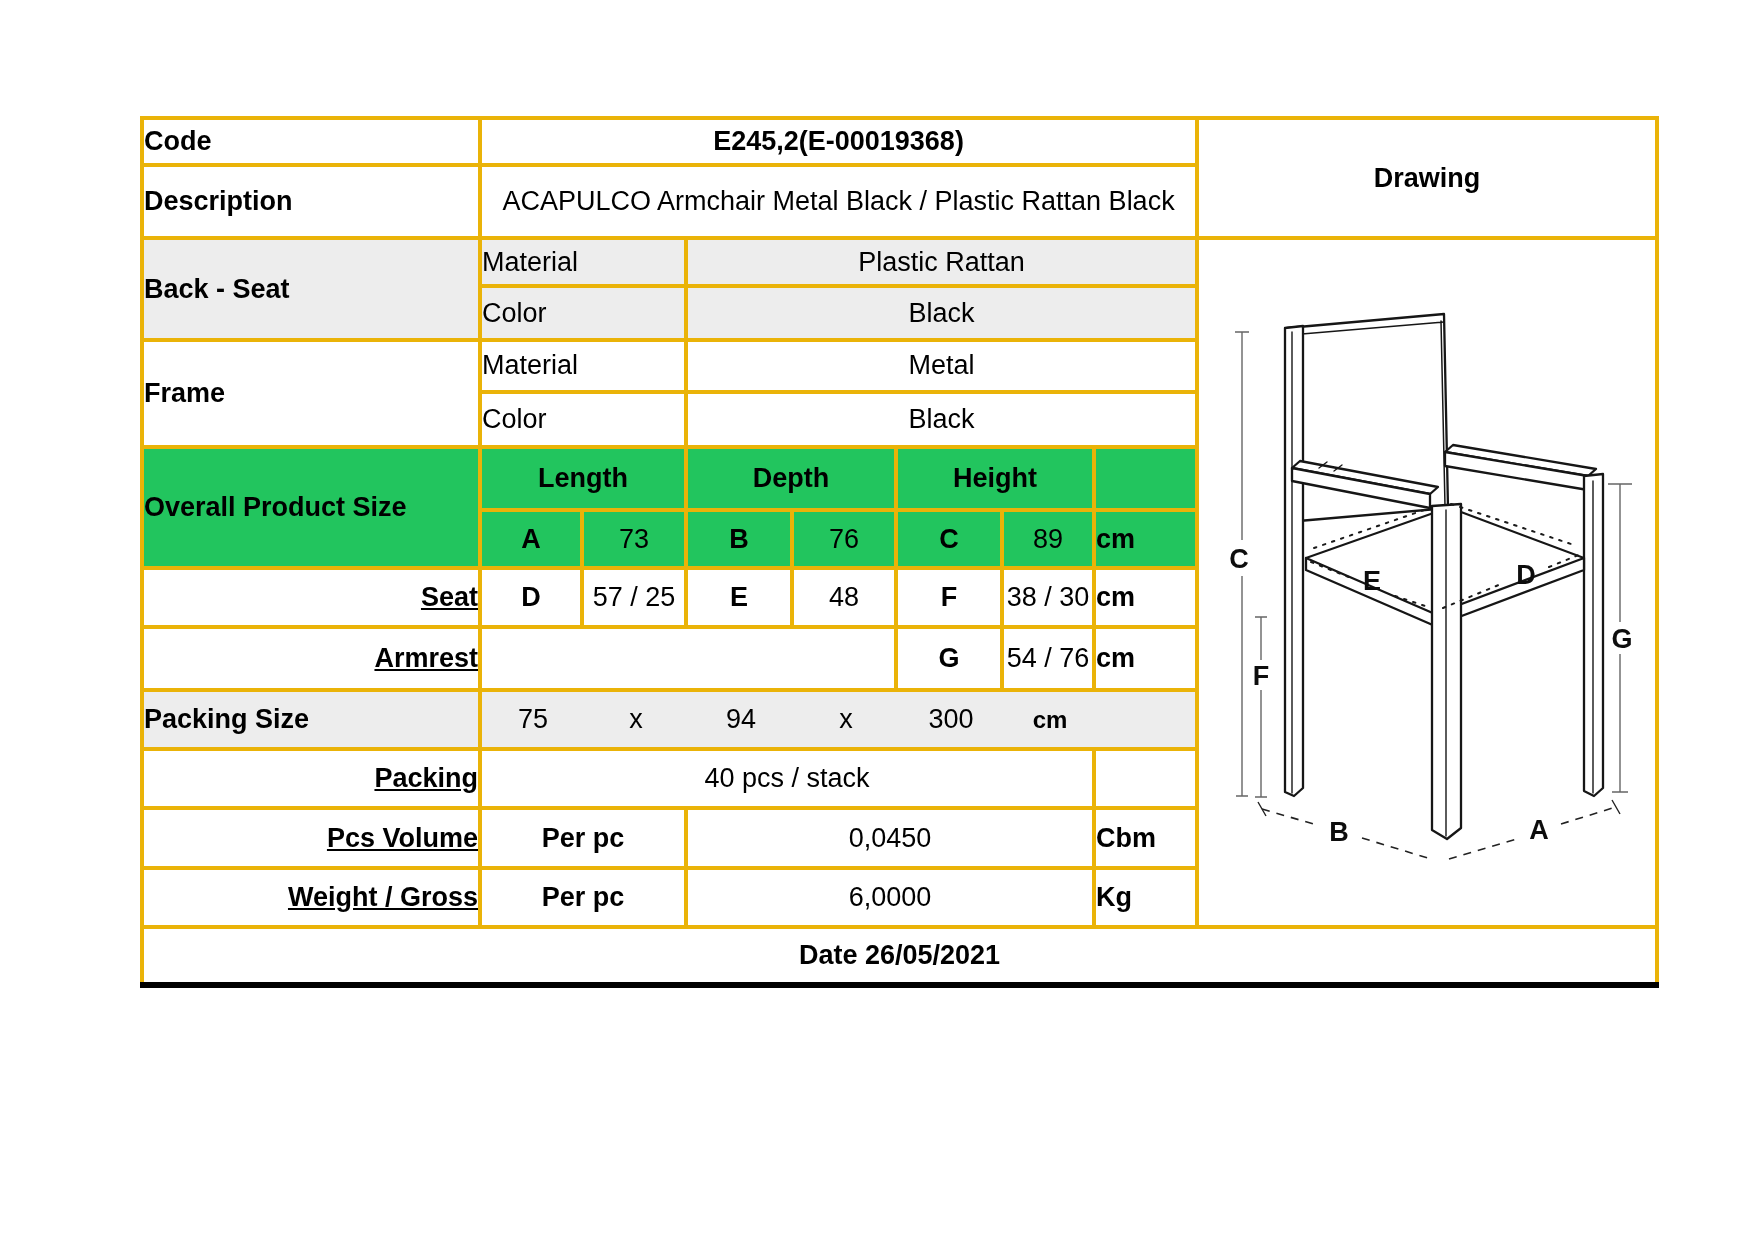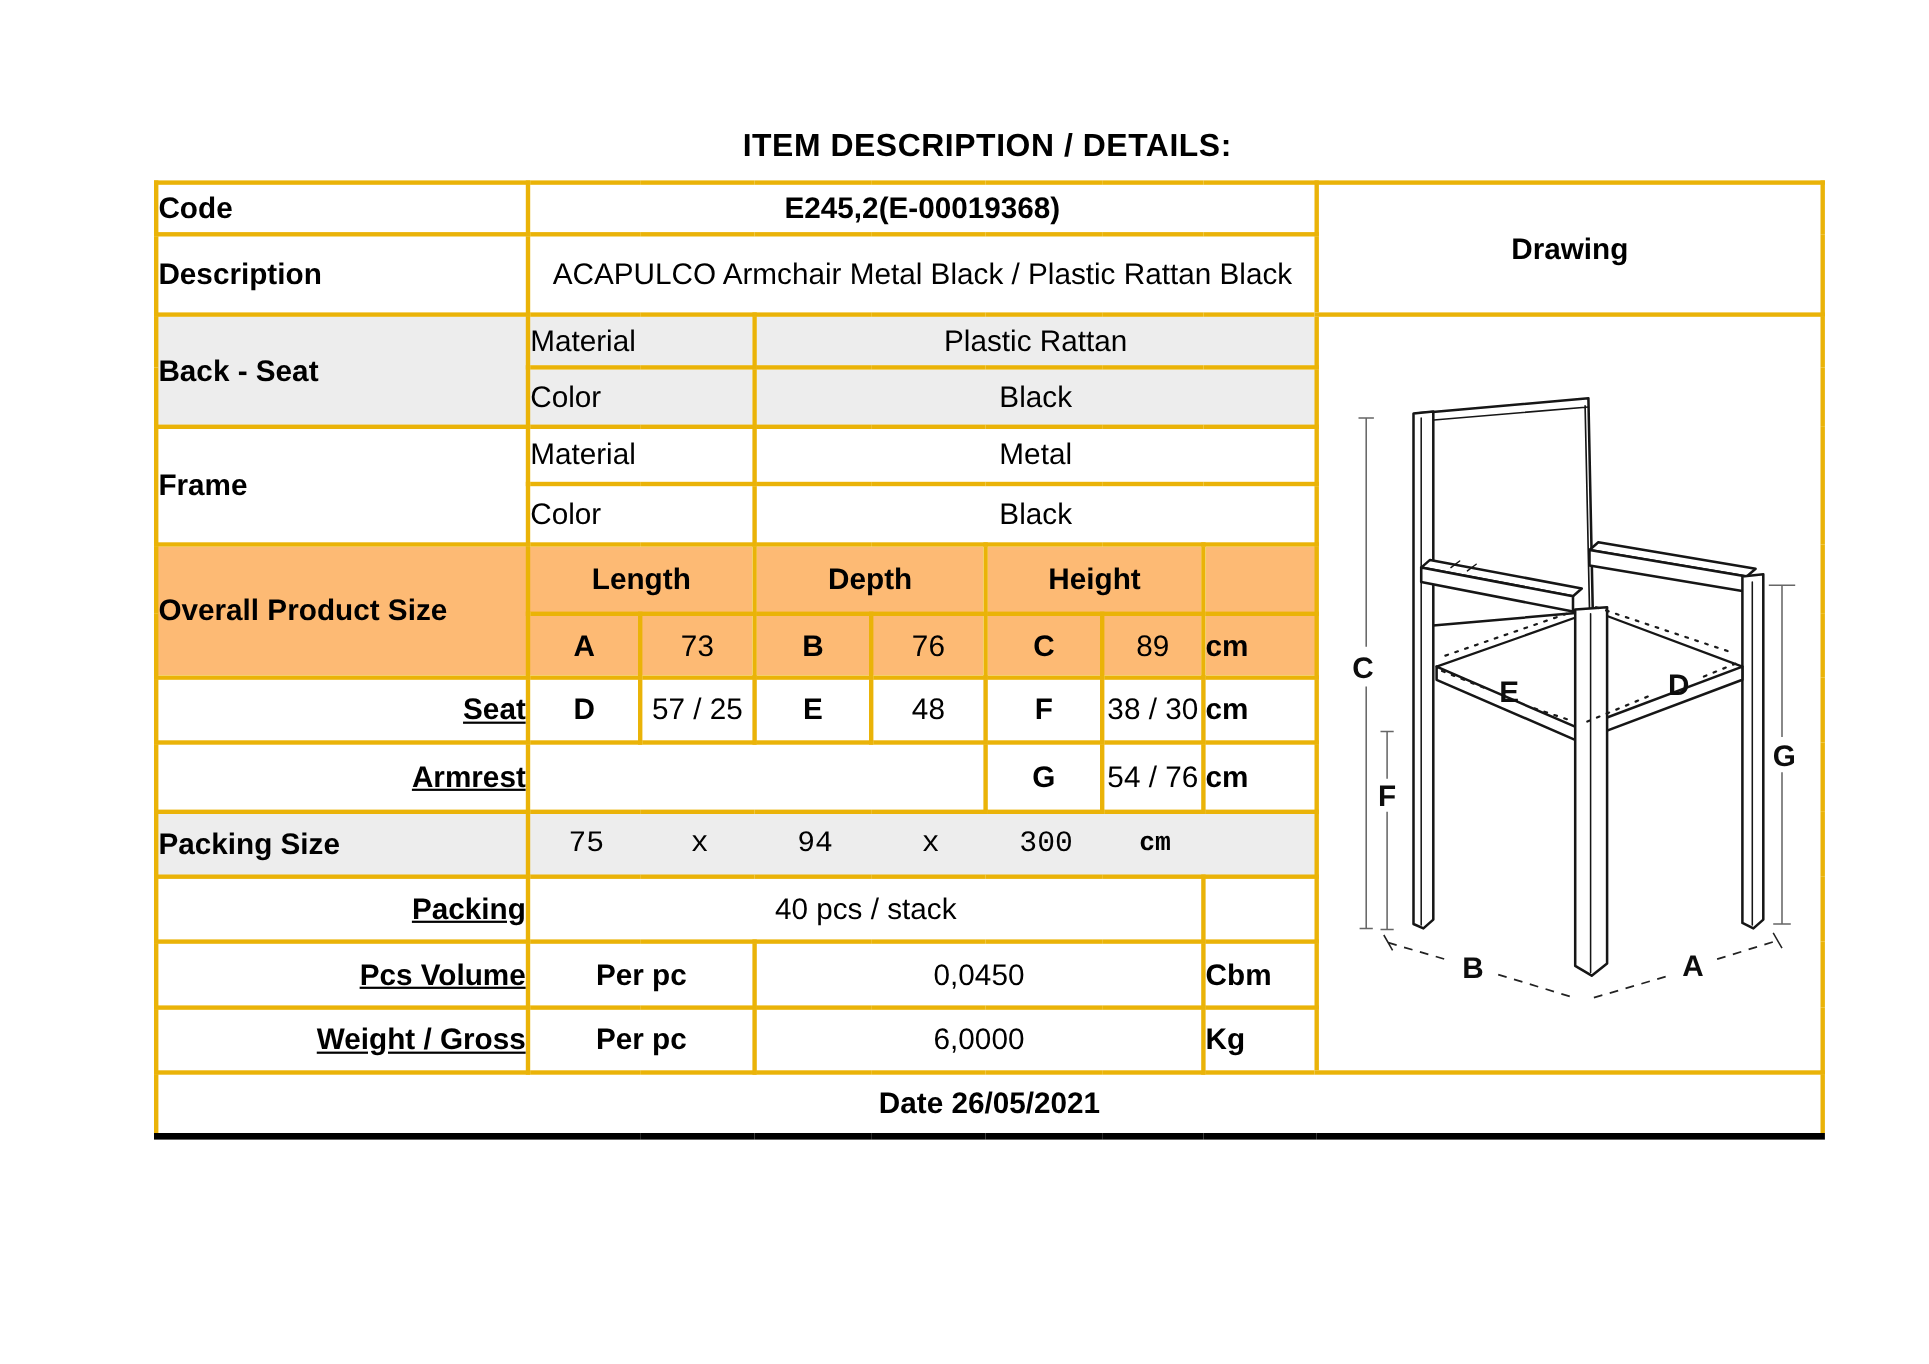--- a/index.html
+++ b/index.html
@@ -24,40 +24,39 @@
   td.lbl{font-weight:bold;text-align:left;padding-left:9px;}
   td.lbl-sm{font-weight:bold;text-align:right;padding-left:9px;font-size:25px;text-decoration:underline;}
   td.sublbl{text-align:left;padding-left:7px;font-weight:normal;}
   td.val{text-align:center;font-weight:normal;}
   td.valb{text-align:center;font-weight:bold;}
   td.letter{text-align:center;font-weight:bold;}
   td.unit{font-weight:bold;font-size:24px;text-align:left;padding-left:5px;}
   td.unit-big{font-weight:bold;font-size:26px;text-align:left;padding-left:6px;margin-left:24px;}
   td.perpc{font-weight:bold;font-size:24px;text-align:center;}
   td.desc-val{font-size:26px;text-align:center;}
-  .yellow{background:#fdba74;}
+  .yellow{background:#22c55e;}
   .gray{background:#ededed;}
   .bt3{border-top-width:3px !important;}
   .bt4{border-top-width:4px !important;}
   .bl3{border-left-width:3px !important;}
   td.date-cell{font-weight:bold;font-size:25px;text-align:center;}
   td.drawing-hdr{font-weight:bold;font-size:29px;text-align:center;}
   td.drawing-cell{position:relative;vertical-align:top;}
   .ps-grid{display:flex;align-items:center;height:100%;}
-  .ps-grid span{display:inline-block;text-align:center;font-family:Liberation Mono, monospace;}
+  .ps-grid span{display:inline-block;text-align:center;}
   .ps-grid .w1{width:102px;} .ps-grid .w2{width:104px;} .ps-grid .w3{width:106px;}
   .ps-grid .w4{width:104px;} .ps-grid .w5{width:106px;} .ps-grid .w6{width:92px;}
   .ps-grid .u{font-weight:bold;font-size:24px;}
   svg text{font-family:"Liberation Sans", sans-serif;}
 </style>
 </head>
 <body>
 
 <div class="page">
-  <div class="doc-title">ITEM DESCRIPTION / DETAILS:</div>
 
   <table class="spec">
     <colgroup>
       <col style="width:338px">
         <col style="width:102px">
         <col style="width:104px">
       <col style="width:106px">
         <col style="width:104px">
         <col style="width:106px">
       <col style="width:92px">

